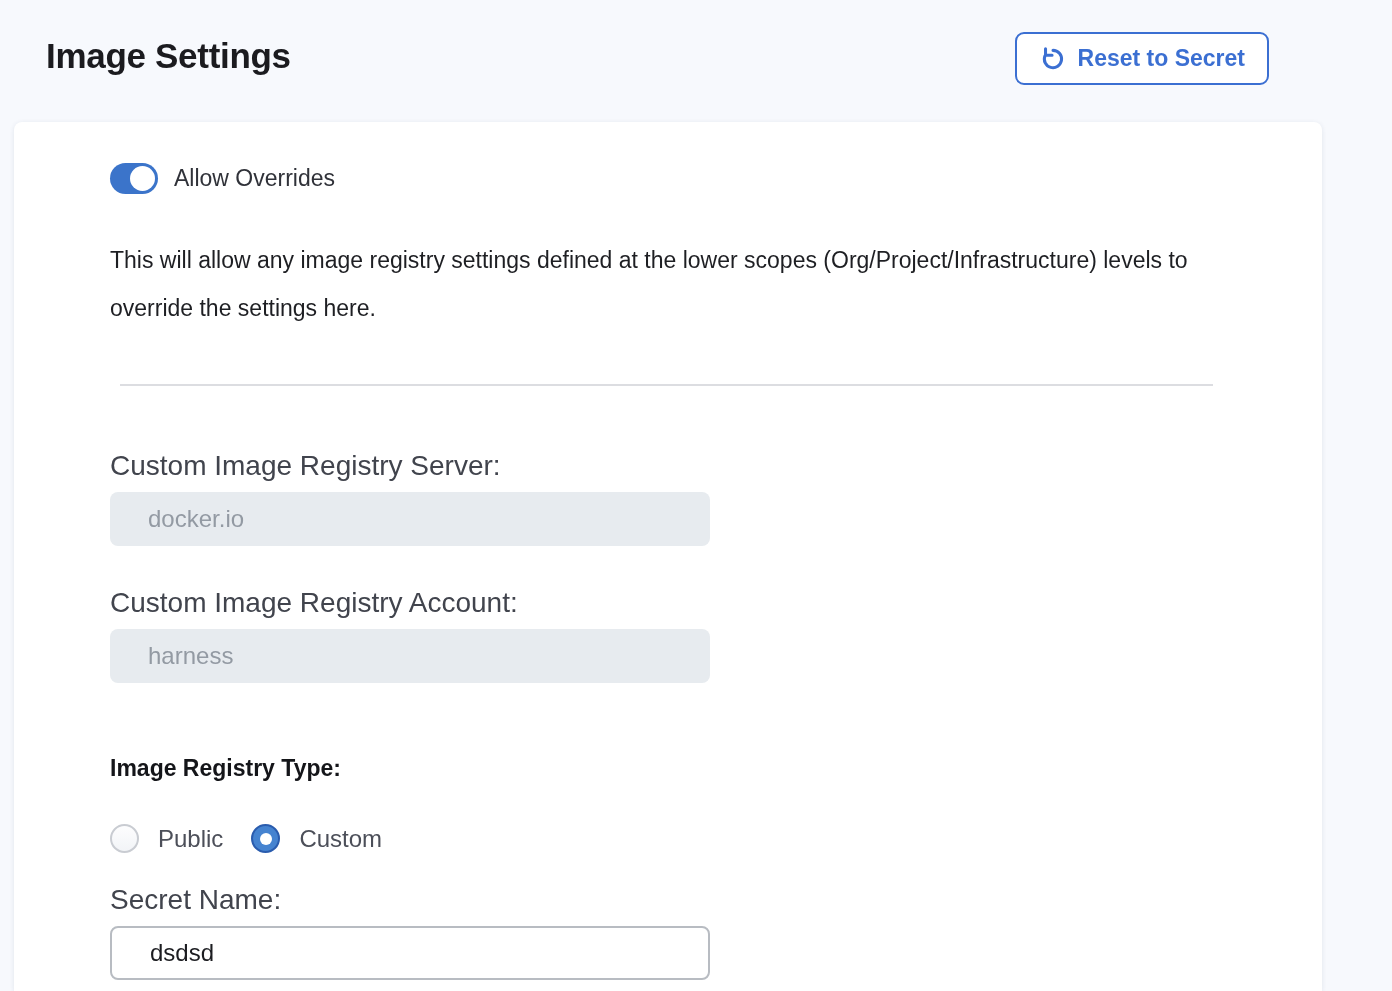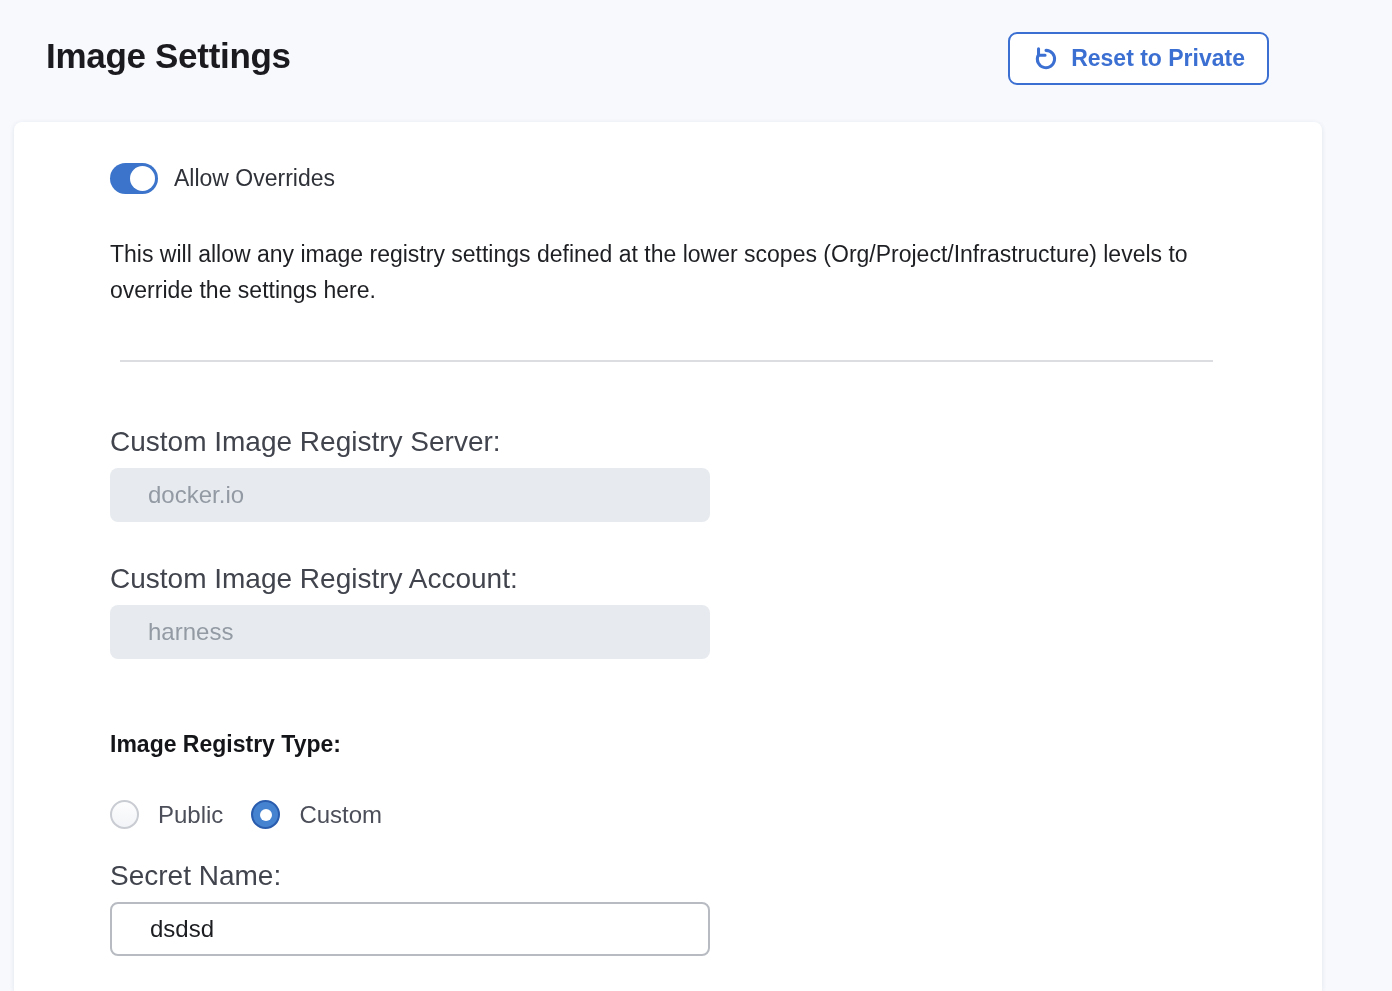--- a/index.html
+++ b/index.html
@@ -76,21 +76,21 @@
     border-radius: 50%;
     background: #ffffff;
   }
   .toggle-label { font-size: 23px; color: #303239; }
 
   
   .description {
     margin-top: 42px;
     max-width: 1112px;
     font-size: 23px;
-    line-height: 36px;
+    line-height: 48px;
     color: #1e1f23;
   }
 
   .divider {
     margin-top: 52px;
     margin-left: 10px;
     width: 1093px;
     height: 2px;
     background: #dcdde1;
   }
@@ -179,21 +179,21 @@
 
   <div class="page-title">Image Settings</div>
 
   <button class="reset-btn">
     <span>
       <svg width="28" height="28" viewBox="0 0 24 24" fill="none">
         <path d="M12 4.6 a 7.4 7.4 0 1 1 -6.9 4.6" stroke="#3b6fd2" stroke-width="2.6" stroke-linecap="round" fill="none"></path>
         <path d="M5.6 3.2 v 5.6 h 5.6" stroke="#3b6fd2" stroke-width="2.6" stroke-linecap="round" stroke-linejoin="round" fill="none"></path>
       </svg>
     </span>
-    <span>Reset to Private</span>
+    <span>Reset to Secret</span>
   </button>
 
   <div class="card">
 
     <div class="toggle-row">
       <div class="toggle">
         <div class="knob"></div>
       </div>
       <div class="toggle-label">Allow Overrides</div>
     </div>

